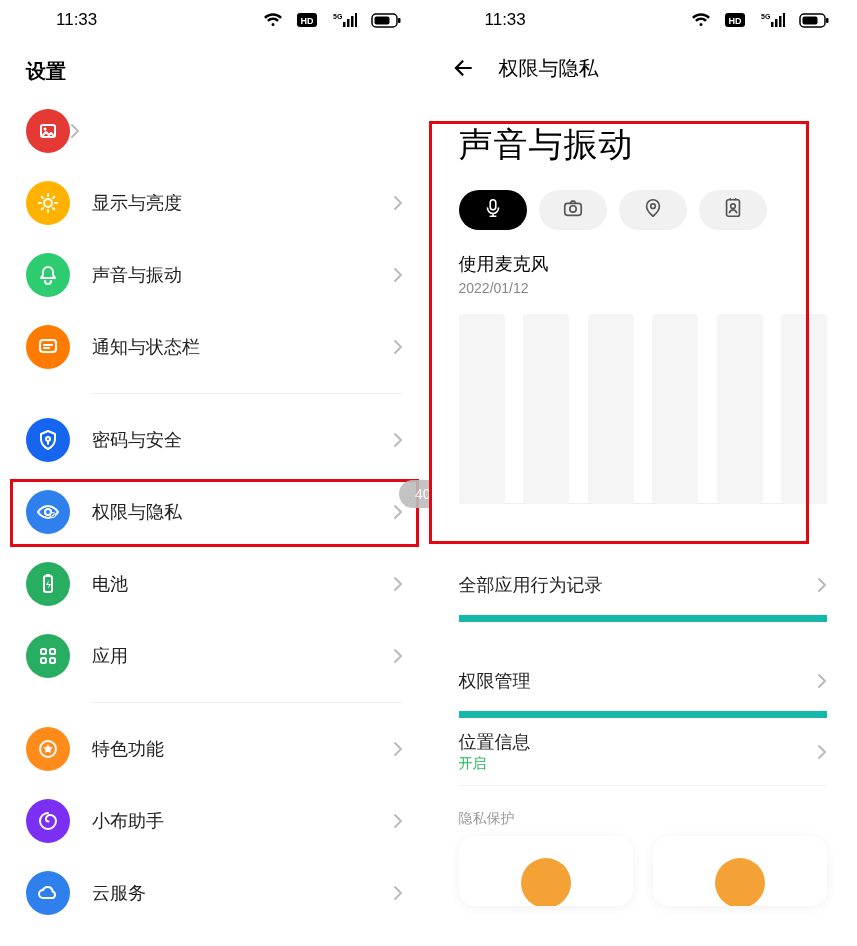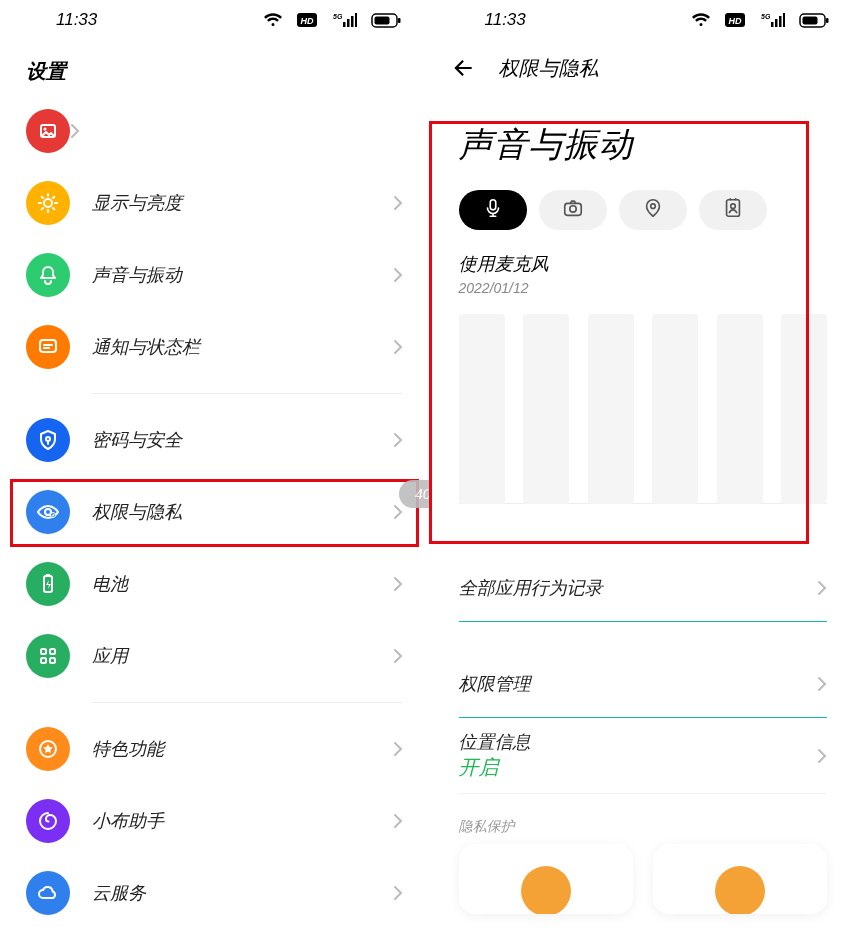--- a/index.html
+++ b/index.html
@@ -1,18 +1,18 @@
 <!DOCTYPE html>
 <html><head>
 <meta charset="utf-8">
 <style>
   * { margin: 0; padding: 0; box-sizing: border-box; }
   html, body { width: 857px; height: 946px; font-family: -apple-system, "Helvetica Neue", Arial, "PingFang SC", "Microsoft YaHei", sans-serif; background: #fff; color: #000; }
   .wrap { display: flex; width: 857px; height: 946px; position: relative; }
-  .phone { width: 428.5px; height: 946px; background: #fff; position: relative; overflow: hidden; font-style: italic; }
+  .phone { width: 428.5px; height: 946px; background: #fff; position: relative; overflow: hidden; }
 
   
   .status { display: flex; justify-content: space-between; align-items: center; height: 40px; padding: 0 28px 0 56px; font-size: 17px; font-weight: 500; }
   .status .right { display: flex; align-items: center; gap: 14px; }
   .status .right svg { display: block; }
 
   
   .title-lg { font-size: 20px; font-weight: 600; padding: 18px 26px 10px; }
   .list { padding: 0 16px; }
   .item { display: flex; align-items: center; height: 72px; padding: 0 10px; cursor: pointer; }
@@ -34,23 +34,23 @@
   .filters { display: flex; gap: 12px; margin-bottom: 22px; }
   .fbtn { width: 68px; height: 40px; border-radius: 20px; background: #f1f1f1; display:flex; align-items:center; justify-content:center; cursor:pointer; }
   .fbtn.active { background: #000; }
   .subtitle { font-size: 18px; margin-bottom: 4px; }
   .date { font-size: 14px; color: #888; margin-bottom: 18px; }
   .chart { display:flex; justify-content: space-between; height: 190px; }
   .chart .bar { width: 46px; background: #f5f5f5; border-radius: 4px; }
   .chart-bottom-line { height:1px; background:#eee; margin-top:-1px; }
 
   .menu { padding: 0 30px; margin-top: 50px; }
-  .mrow { display:flex; align-items:center; min-height: 68px; border-bottom: 1px solid #14b8a6; cursor:pointer; }
+  .mrow { display:flex; align-items:center; min-height: 68px; border-bottom: 7px solid #14b8a6; cursor:pointer; }
   .mrow .mlabel { flex:1; font-size: 18px; color:#222; }
-  .mrow .msub { font-size: 20px; color: #1db954; margin-top: 0; }
+  .mrow .msub { font-size: 14px; color: #1db954; margin-top: 0; }
   .mrow.two { flex-direction: column; align-items: flex-start; justify-content: center; padding: 12px 0; position: relative; }
   .mrow.two .chev { position: absolute; right: 0; top: 50%; transform: translateY(-50%); }
   .section-label-r { font-size: 14px; color: #999; padding: 24px 30px 8px; }
 
   .cards { display:flex; gap: 20px; padding: 0 30px; }
   .card { flex:1; height: 70px; background: #fff; border-radius: 16px; box-shadow: 0 2px 12px rgba(0,0,0,.06); display:flex; align-items:center; justify-content:center; overflow:hidden; }
   .circle { width: 50px; height: 50px; border-radius: 50%; position: relative; bottom:-12px; }
 
   .chev svg { display:block; }
 </style>

